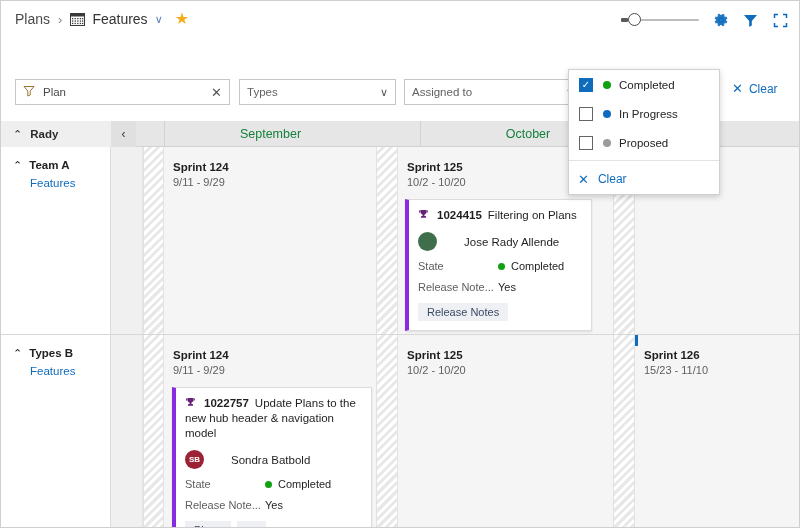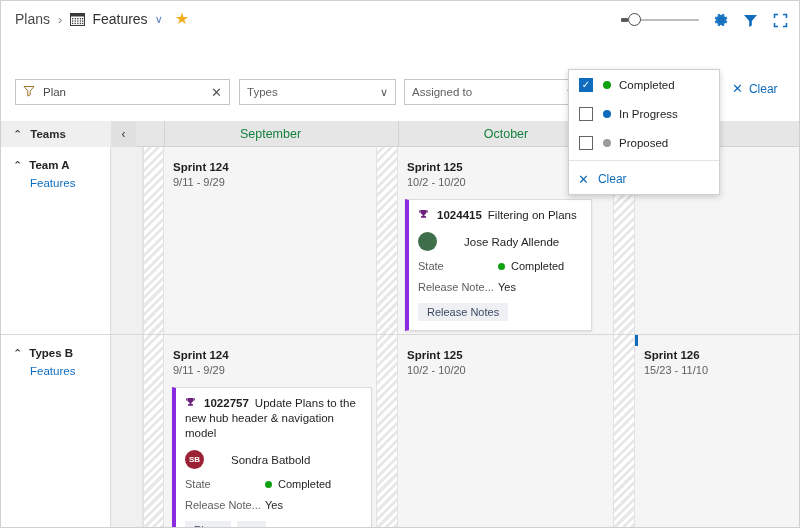--- a/index.html
+++ b/index.html
@@ -204,25 +204,25 @@
 
     <div id="clearbtn">
       <span class="xm">✕</span>
       <span>Clear</span>
     </div>
   </div>
 
   <div id="thead">
     <div class="teamscell">
       <span class="cc">⌃</span>
-      <span>Teams</span>
+      <span>Rady</span>
     </div>
     <div class="collapse">‹</div>
     <div class="mcol" id="m0" style="left: 163px; width: 212px;">September</div>
-    <div class="mcol" id="m1" style="left: 397px; width: 215px;">October</div>
+    <div class="mcol" id="m1" style="left: 419px; width: 215px;">October</div>
   </div>
 
   <div id="gridbody">
 
     <div class="teamrow" id="rowA" style="top:0; height:188px;">
       <div class="leftcell">
         <div class="tname">
           <span class="cc">⌃</span><span>Team A</span>
         </div>
         <div class="tlink">Features</div>

